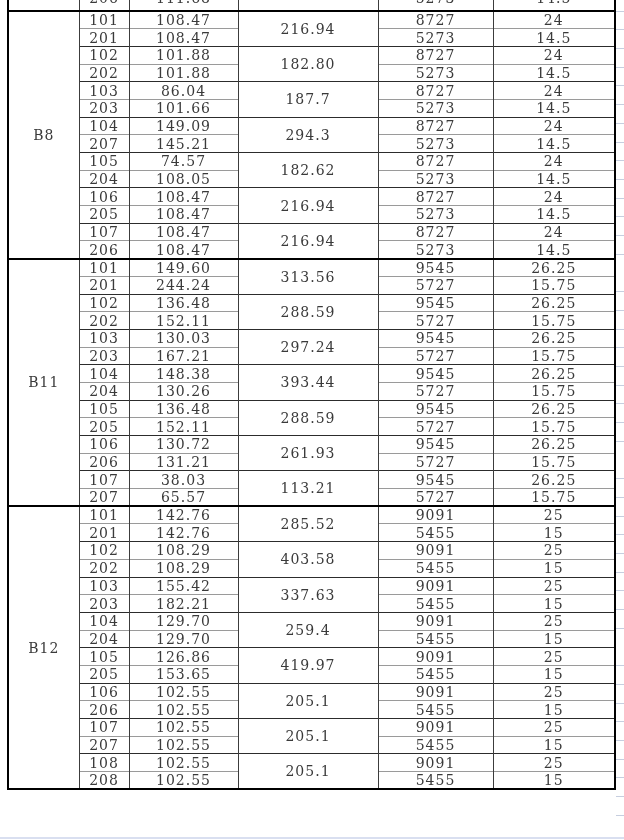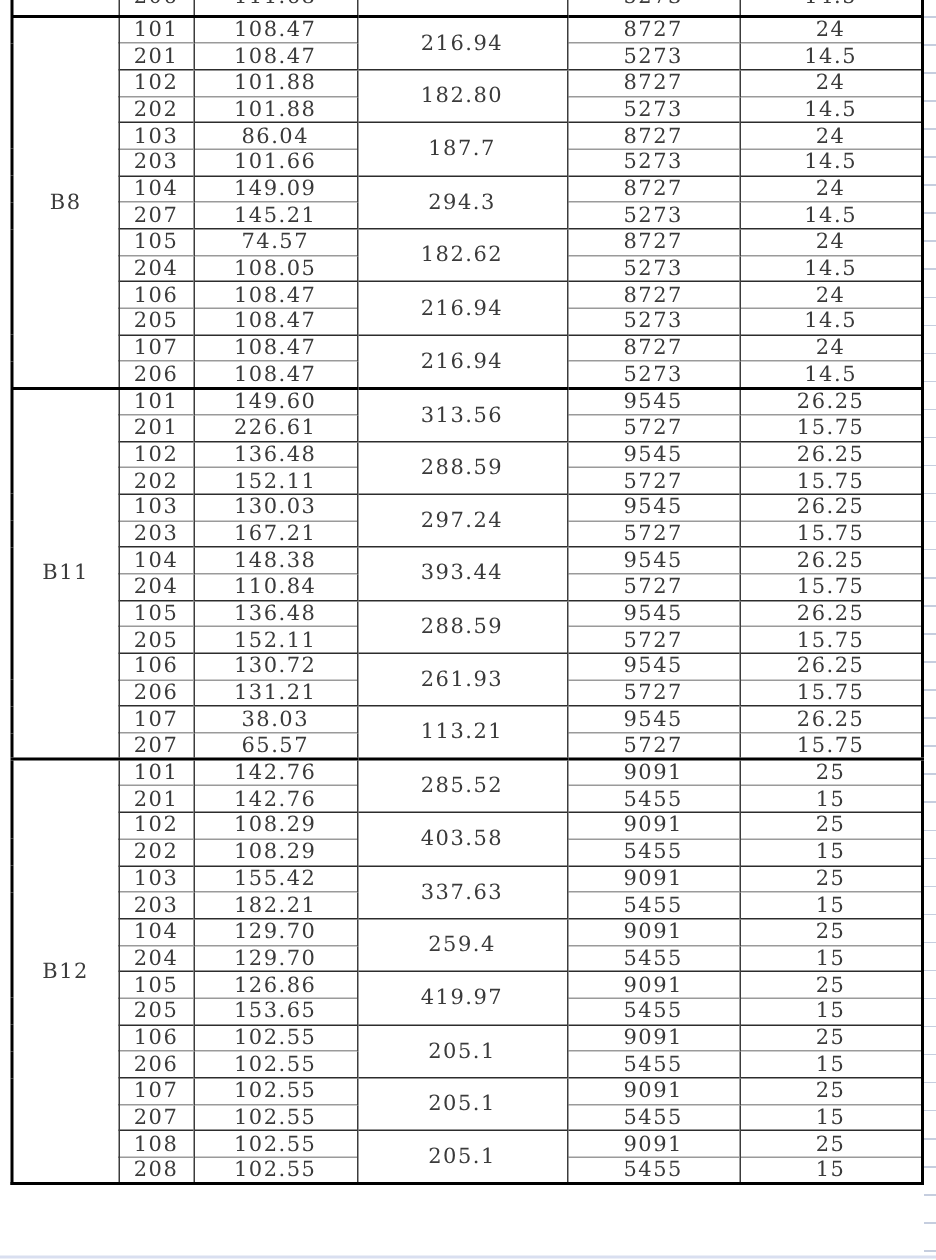--- a/index.html
+++ b/index.html
@@ -151,21 +151,21 @@
         <tr class="pair-top block-top">
           <td rowspan="14" class="blockcol">B11</td>
           <td>101</td>
           <td>149.60</td>
           <td rowspan="2">313.56</td>
           <td>9545</td>
           <td>26.25</td>
         </tr>
         <tr>
           <td>201</td>
-          <td>226.61</td>
+          <td>244.24</td>
           <td>5727</td>
           <td>15.75</td>
         </tr>
         <tr class="pair-top">
           <td>102</td>
           <td>136.48</td>
           <td rowspan="2">288.59</td>
           <td>9545</td>
           <td>26.25</td>
         </tr>
@@ -190,21 +190,21 @@
         </tr>
         <tr class="pair-top">
           <td>104</td>
           <td>148.38</td>
           <td rowspan="2">393.44</td>
           <td>9545</td>
           <td>26.25</td>
         </tr>
         <tr>
           <td>204</td>
-          <td>110.84</td>
+          <td>130.26</td>
           <td>5727</td>
           <td>15.75</td>
         </tr>
         <tr class="pair-top">
           <td>105</td>
           <td>136.48</td>
           <td rowspan="2">288.59</td>
           <td>9545</td>
           <td>26.25</td>
         </tr>

